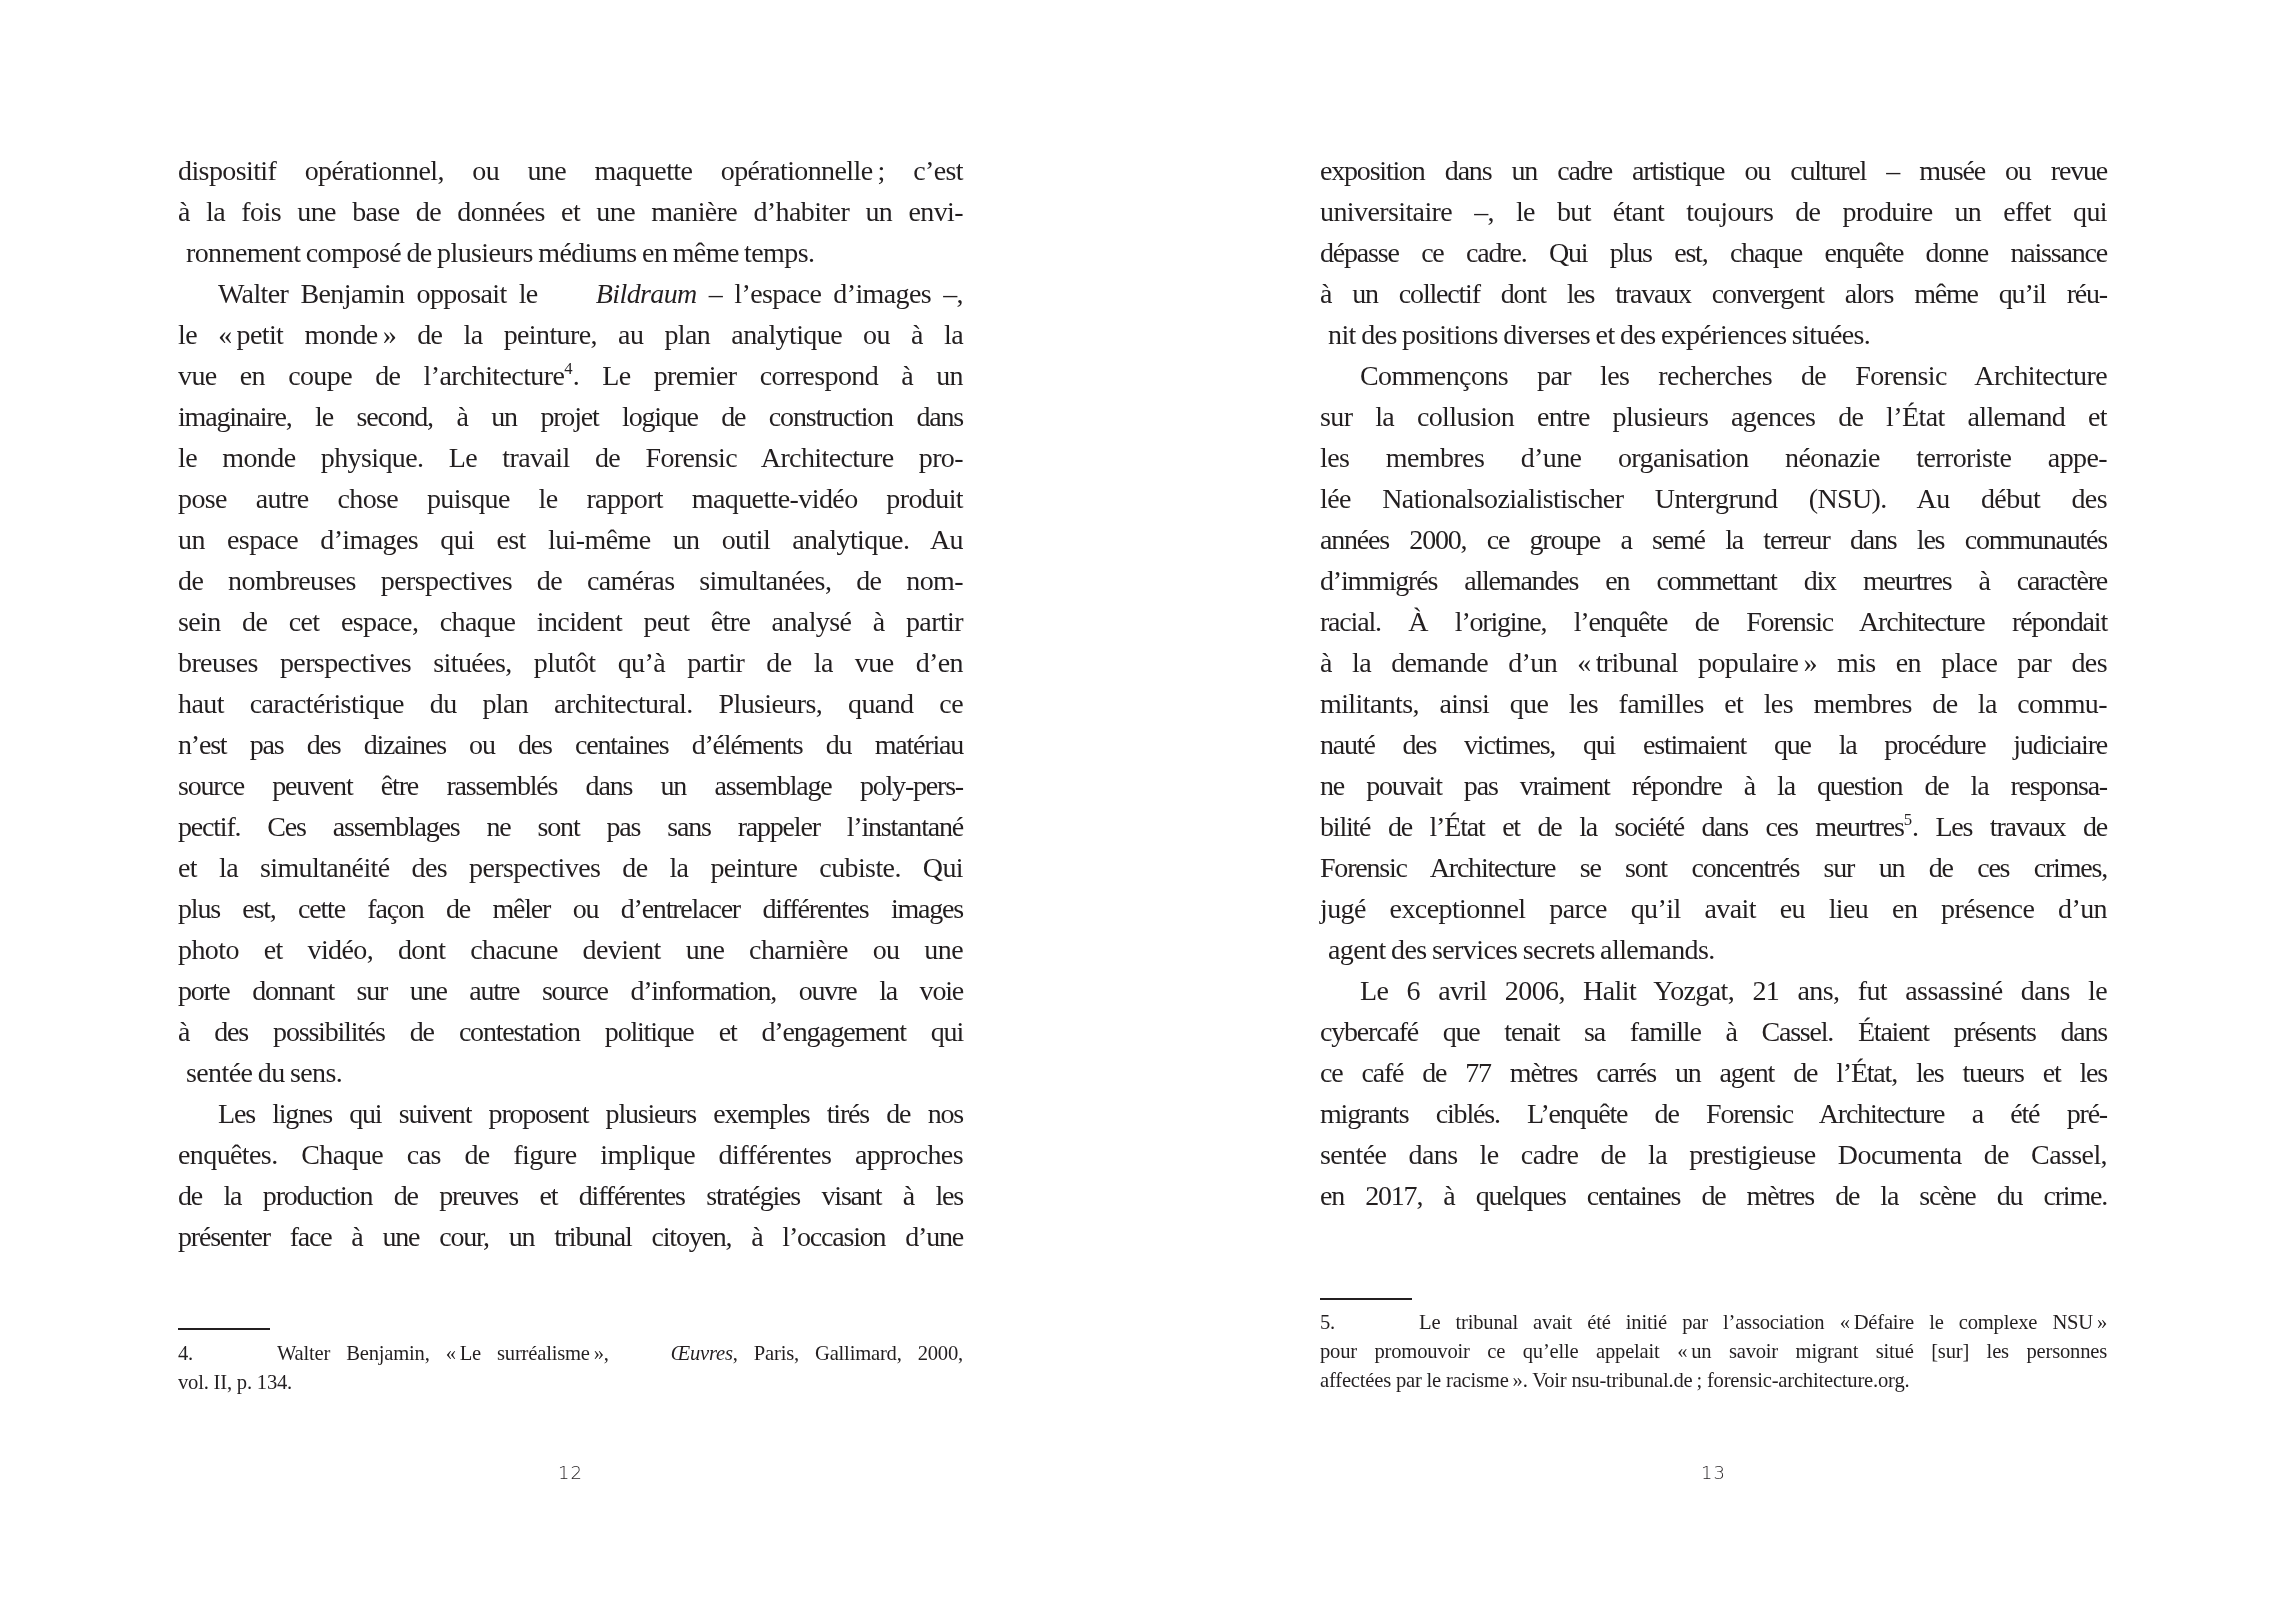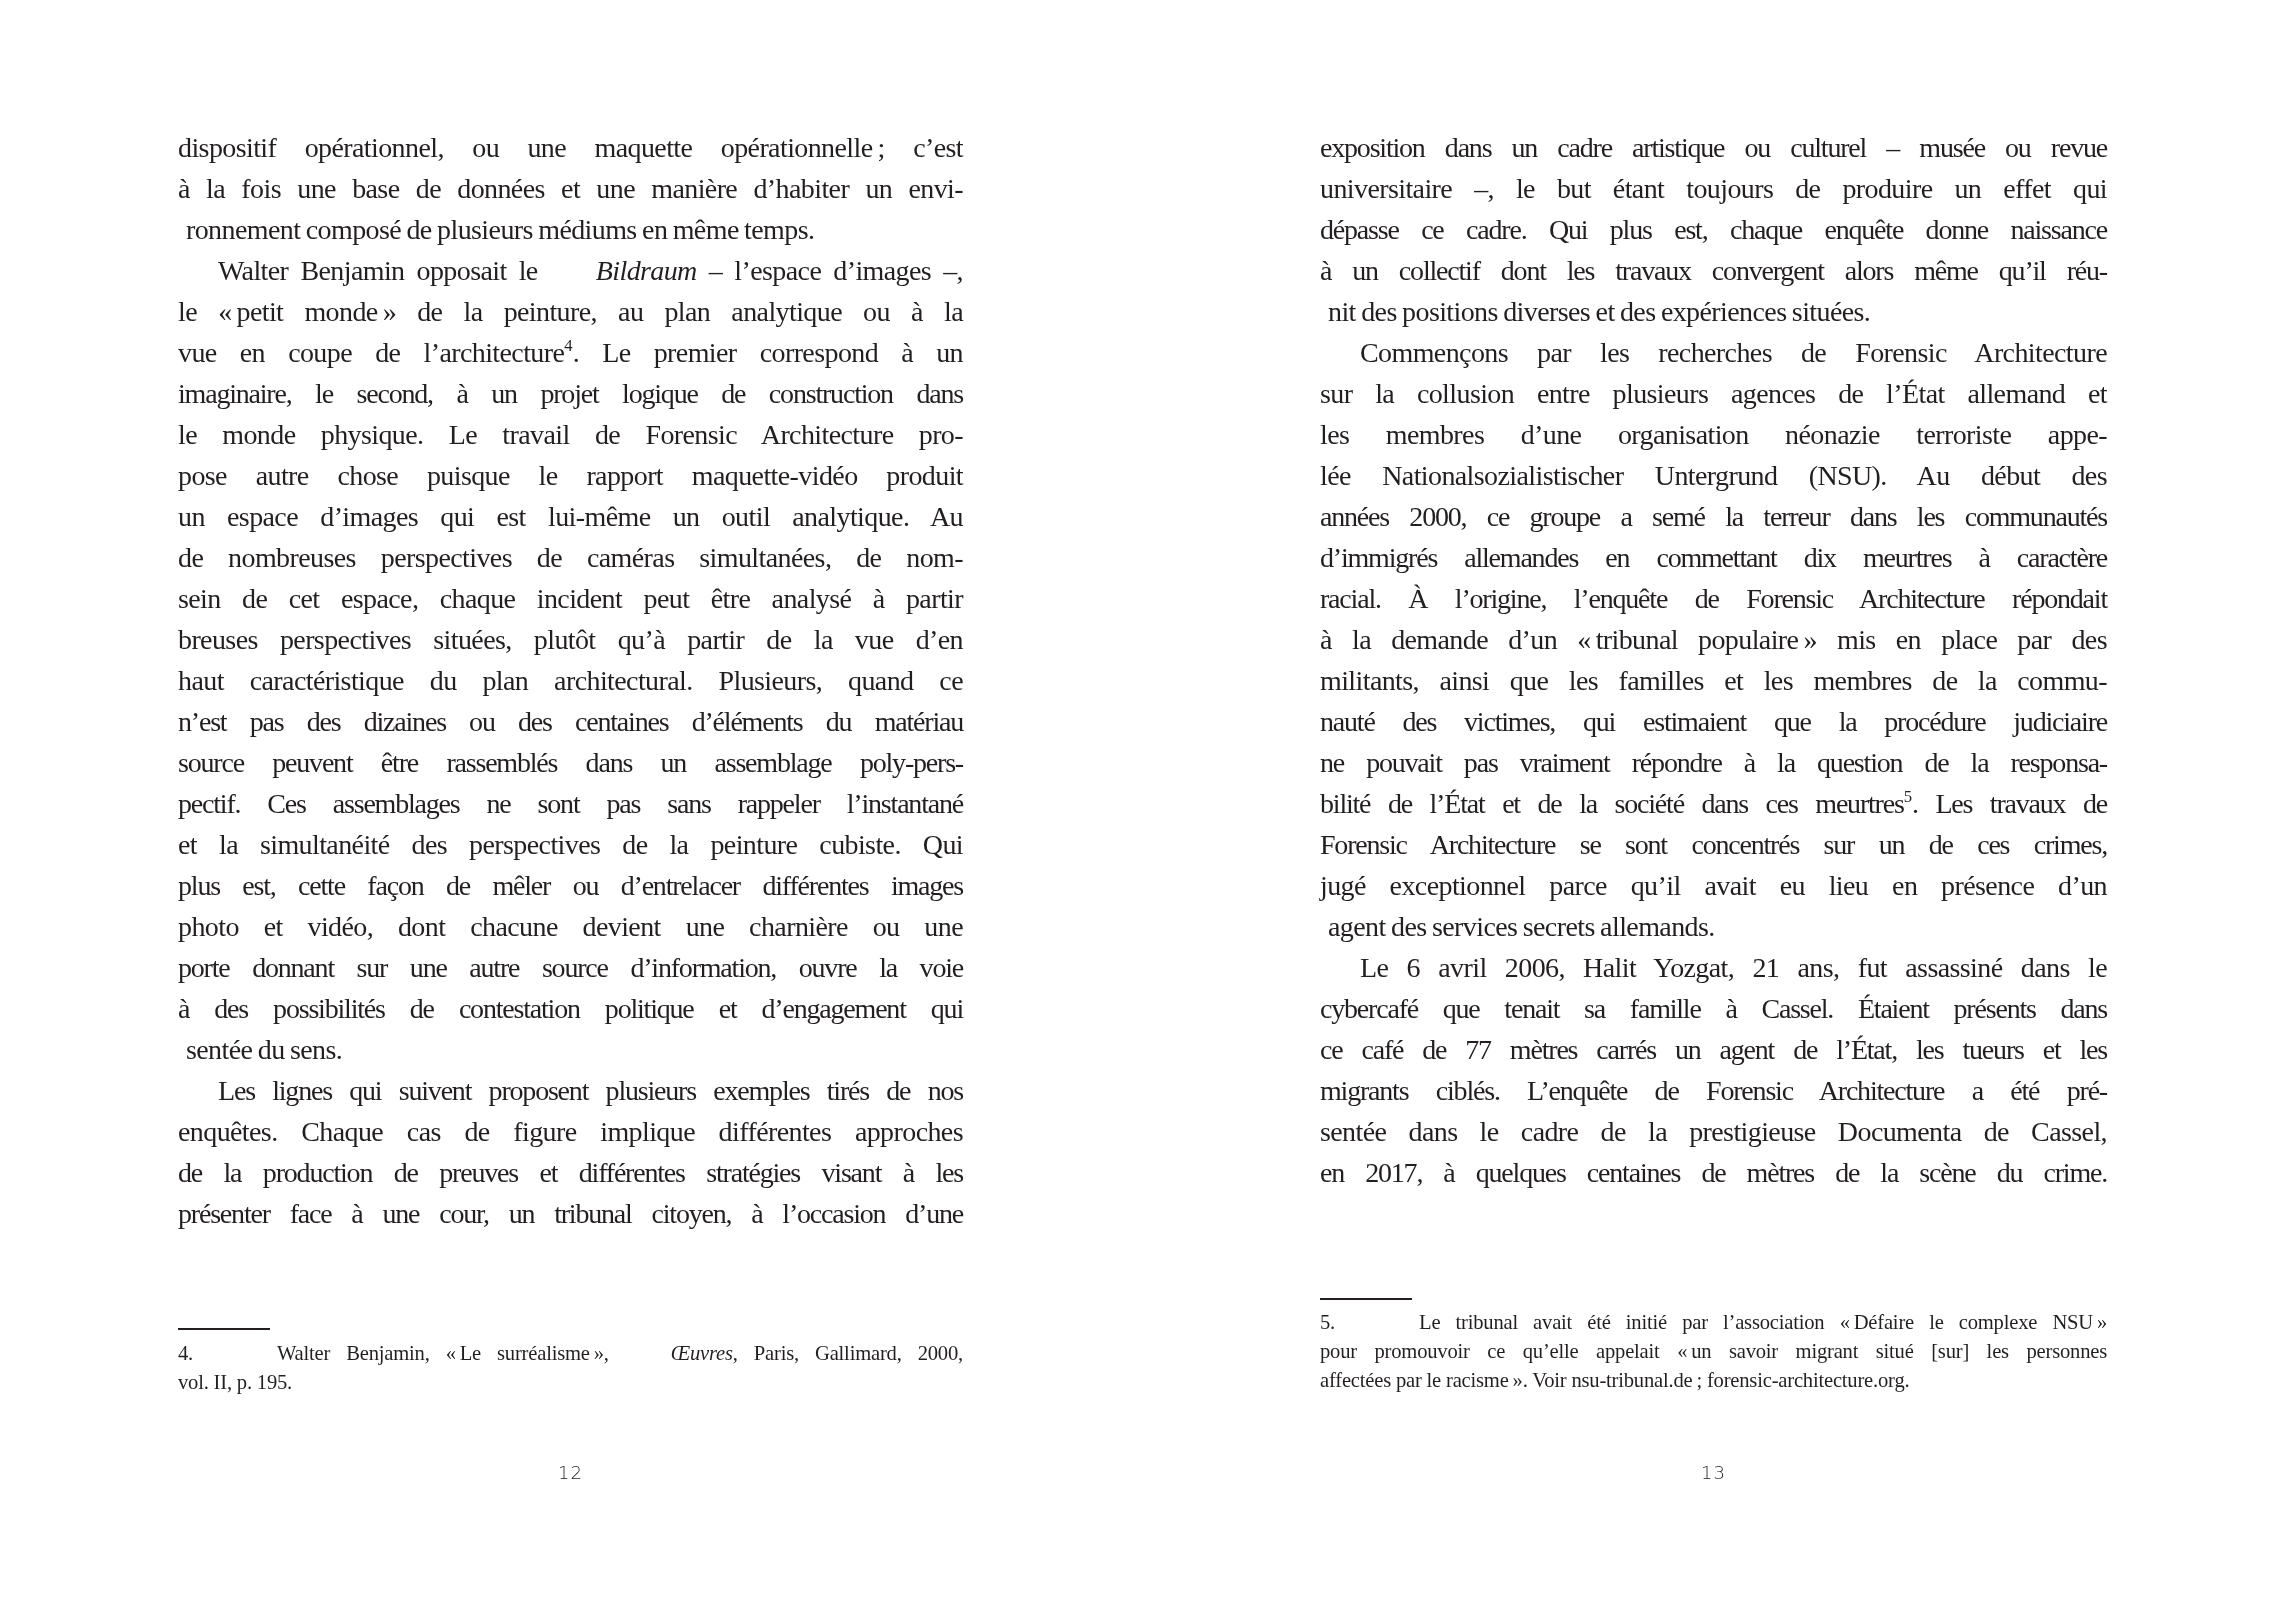--- a/index.html
+++ b/index.html
@@ -1,21 +1,21 @@
 <!DOCTYPE html>
 <html><head>
 <meta charset="utf-8">
 <style>
   html, body { margin:0; padding:0; background:#ffffff; }
   body { width:2285px; height:1621px; position:relative; overflow:hidden; color:#231f20; }
   .page { position:absolute; top:0; height:1621px; }
   .page-left { left:0; width:1142px; }
   .page-right { left:1142px; width:1143px; }
   .body-text {
-    position:absolute; top:127px; width:785px;
+    position:absolute; top:150px; width:785px;
     font-family:"Liberation Serif", serif; font-size:28px; line-height:41px;
     letter-spacing:-0.6px; word-spacing:-1px;
   }
   .page-left .body-text { left:178px; }
   .page-right .body-text { left:178px; width:787px; }
   .line { display:block; height:41px; white-space:nowrap; text-align:justify; text-align-last:justify; overflow:visible; }
   .line.last { text-align-last:left;margin-left:8px; }
   .line.indent { padding-left:40px; }
   .line.squeeze { letter-spacing:-1.2px; word-spacing:-2px; }
   sup { font-size:16.7px; line-height:0; vertical-align:10.8px; letter-spacing:0; }
@@ -70,21 +70,21 @@
     <span class="line last">sentée du sens.</span>
     <span class="line indent squeeze">Les lignes qui suivent proposent plusieurs exemples tirés de nos</span>
     <span class="line">enquêtes. Chaque cas de figure implique différentes approches</span>
     <span class="line squeeze">de la production de preuves et différentes stratégies visant à les</span>
     <span class="line squeeze">présenter face à une cour, un tribunal citoyen, à l’occasion d’une</span>
   </div>
 
   <div class="fn-rule"></div>
   <div class="footnote">
     <span class="fn-line"><span class="fn-num">4.</span><span>Walter Benjamin, « Le surréalisme », </span><em>Œuvres</em><span>, Paris, Gallimard, 2000,</span></span>
-    <span class="fn-line last">vol. II, p. 195.</span>
+    <span class="fn-line last">vol. II, p. 134.</span>
   </div>
 
   <div class="page-num">12</div>
 </div>
 
 <div class="page page-right">
   <div class="body-text">
     <span class="line squeeze">exposition dans un cadre artistique ou culturel – musée ou revue</span>
     <span class="line">universitaire –, le but étant toujours de produire un effet qui</span>
     <span class="line squeeze">dépasse ce cadre. Qui plus est, chaque enquête donne naissance</span>

